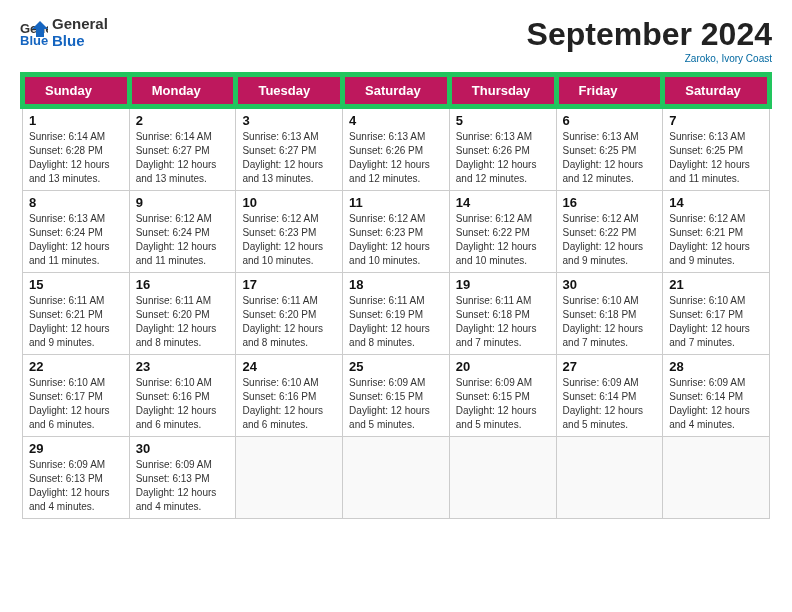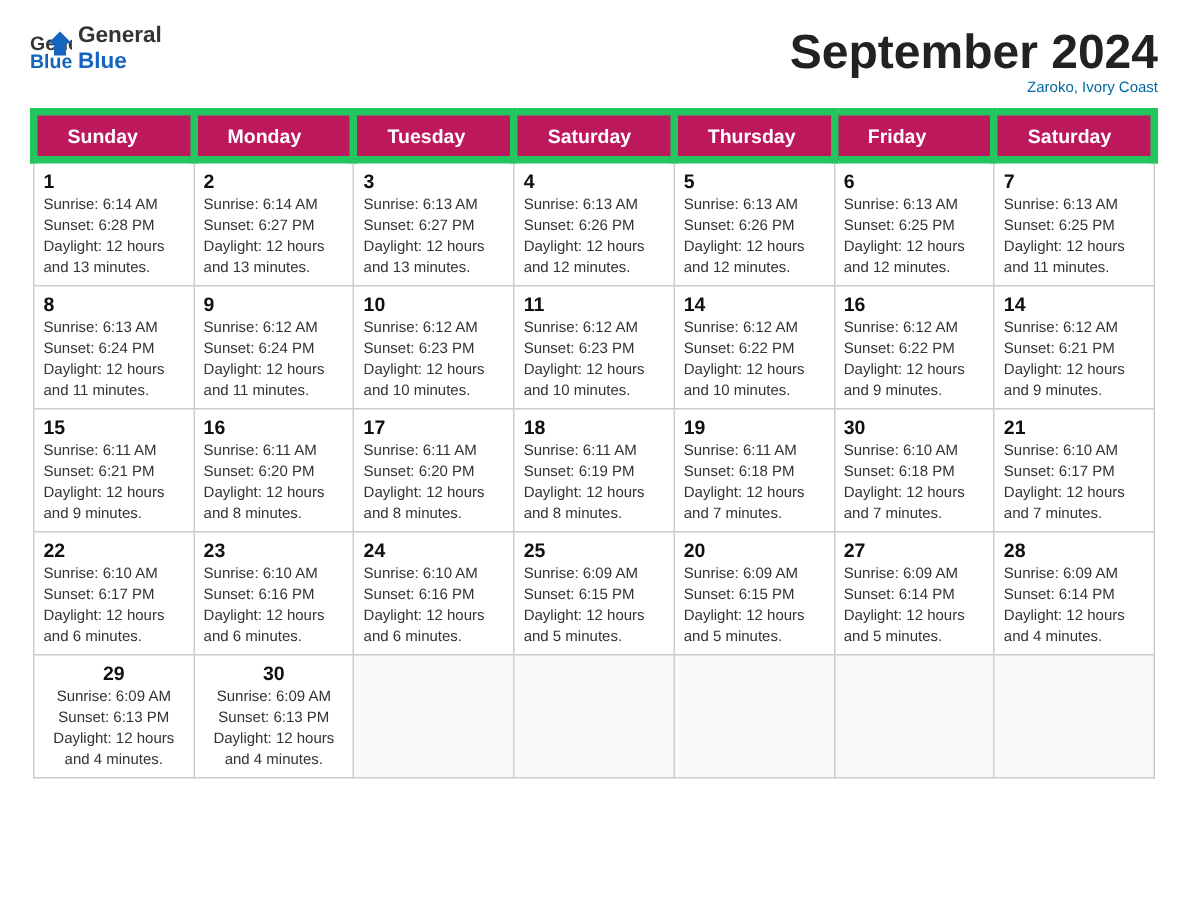--- a/index.html
+++ b/index.html
@@ -74,21 +74,20 @@
     .day-detail {
       font-size: 10px;
       color: #333;
       line-height: 1.4;
     }
     tr td {
       height: 80px;
     }
     tr:last-child td {
       height: 70px;
-      text-align: center;
     }
   </style>
 </head>
 <body>
 
 <div class="header-area">
   <div class="logo">
     <svg class="logo-icon" viewBox="0 0 28 28">
       <text x="0" y="14" font-size="13" font-weight="bold" fill="#333">General</text>
       <text x="0" y="26" font-size="13" font-weight="bold" fill="#1565c0">Blue</text>

